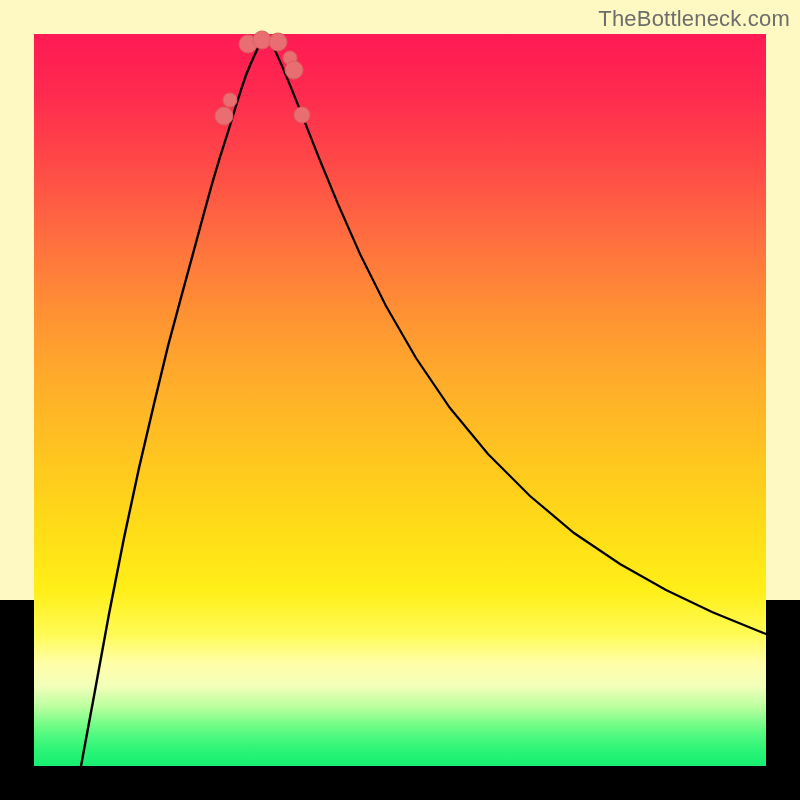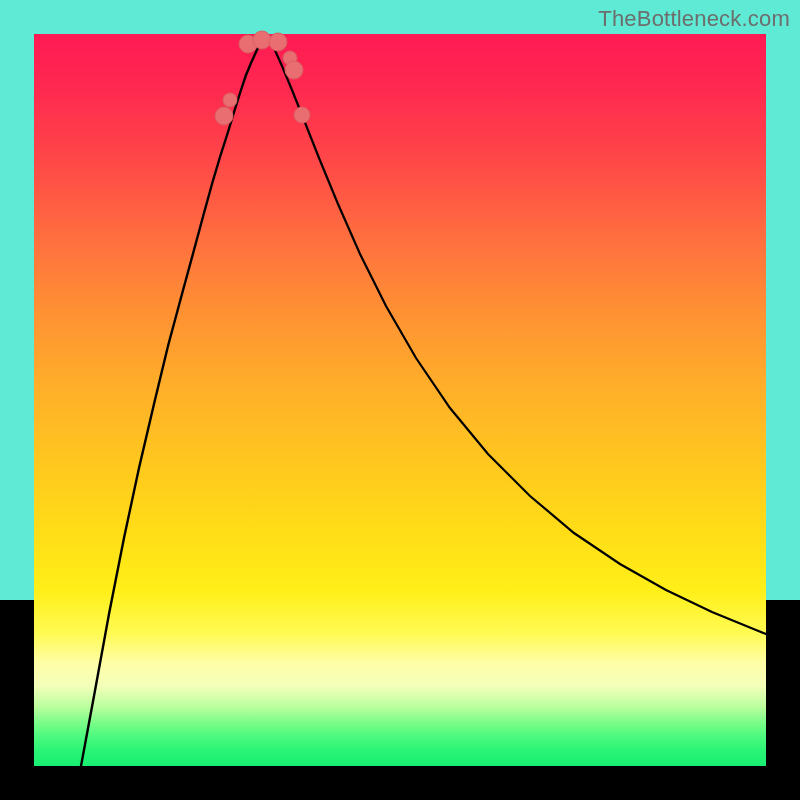--- a/index.html
+++ b/index.html
@@ -10,21 +10,21 @@
     background: #000;
     overflow: hidden;
     font-family: Arial, Helvetica, sans-serif;
   }
   .frame {
     position: absolute;
     left: 0;
     top: 0;
     width: 800px;
     height: 600px;
-    background: #5eead4;
+    background: #fef9c3;
   }
   .plot {
     position: absolute;
     left: 34px;
     top: 34px;
     width: 732px;
     height: 732px;
     
     background: linear-gradient(
       to bottom,

